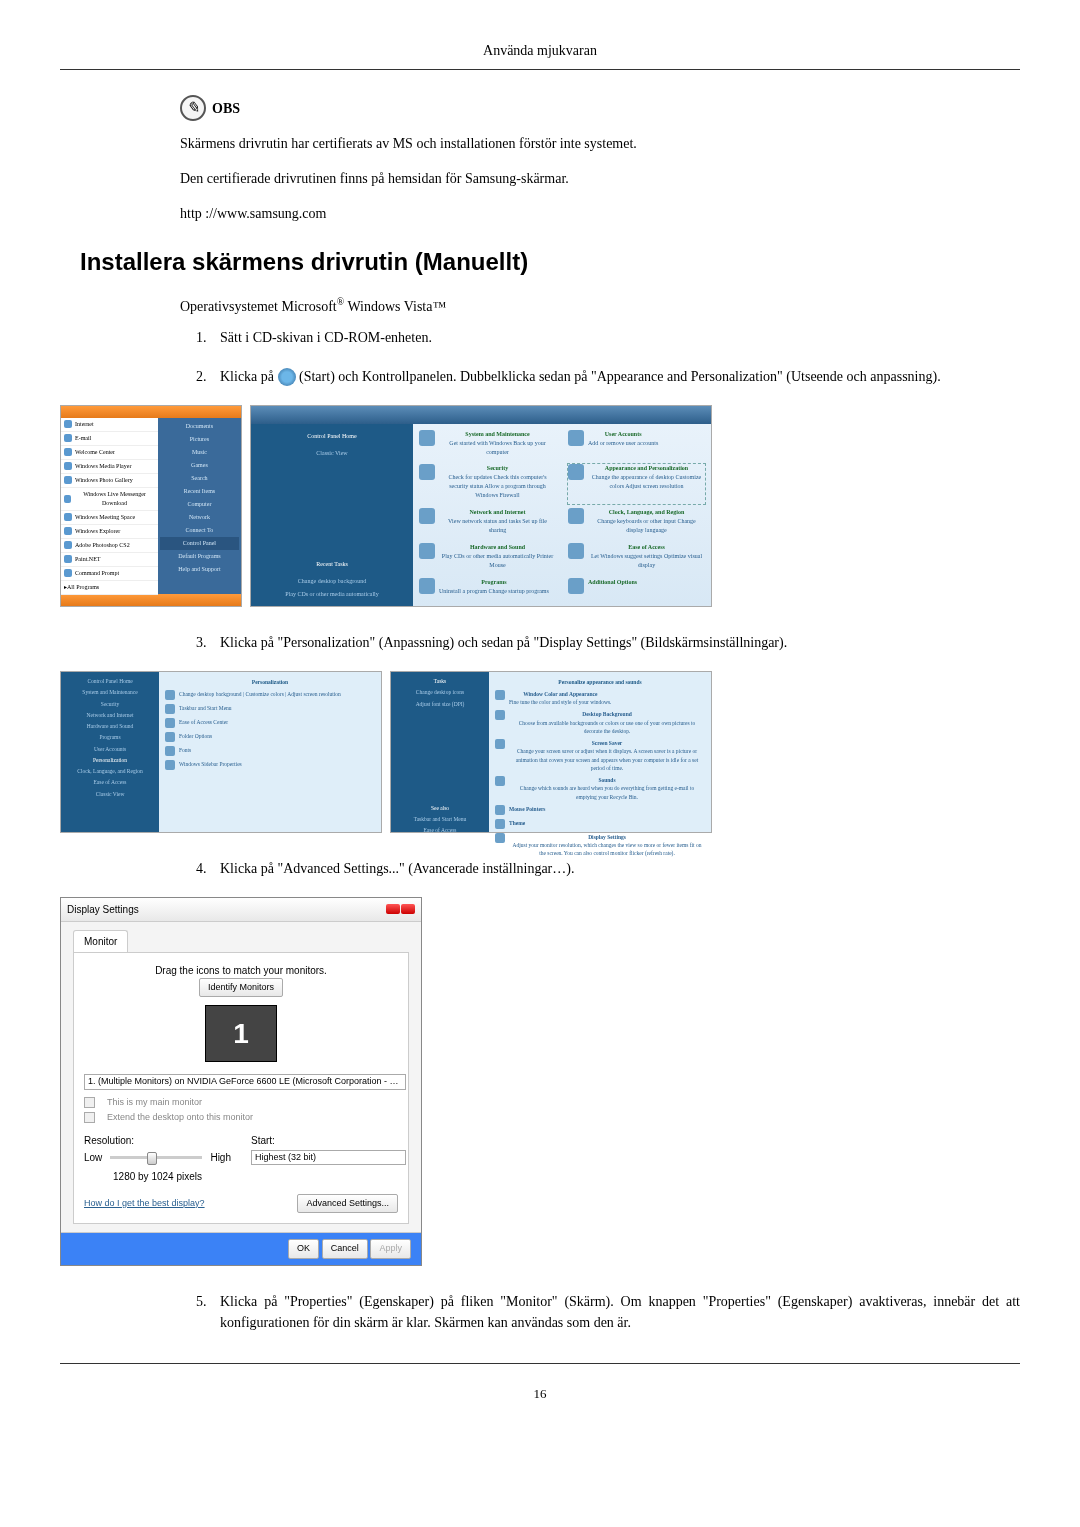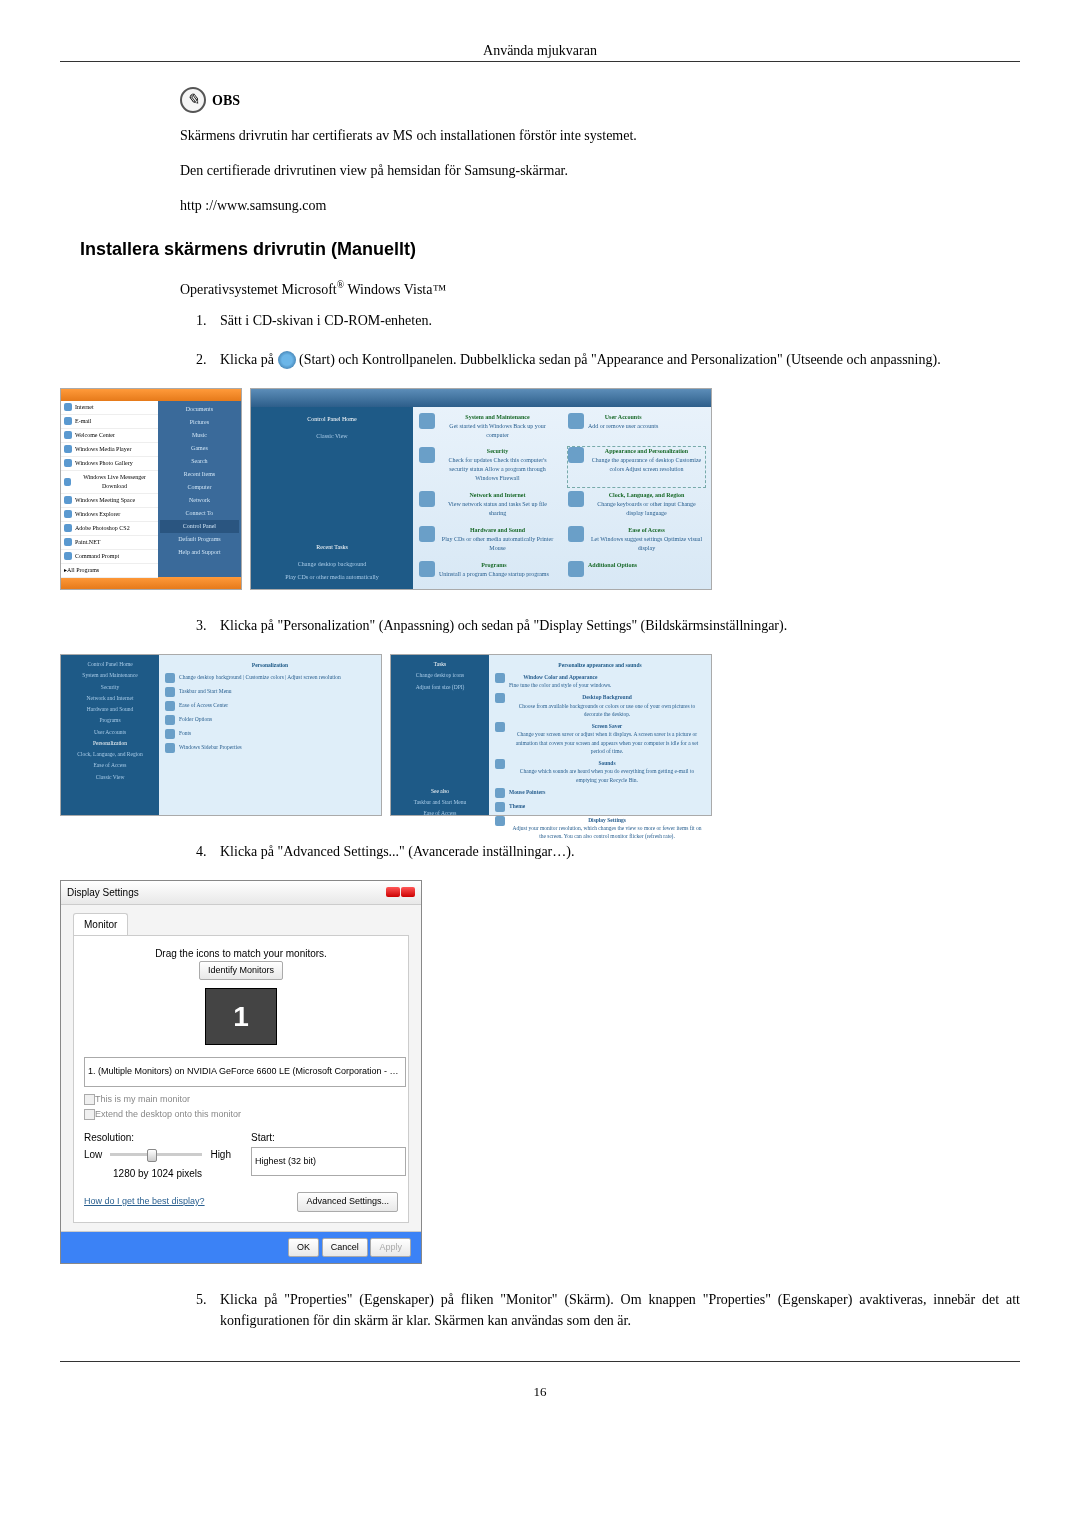--- a/index.html
+++ b/index.html
@@ -8,20 +8,21 @@
       padding: 40px 60px;
       background: white;
       color: #000;
       font-size: 14px;
       line-height: 1.5;
     }
     .page-header {
       text-align: center;
       font-size: 14px;
       border-bottom: 1px solid #333;
+      padding-bottom: 8px;
       margin-bottom: 25px;
     }
     .obs-section {
       padding-left: 120px;
       margin-bottom: 20px;
     }
     .obs-label {
       display: flex;
       align-items: center;
       margin-bottom: 12px;
@@ -42,21 +43,21 @@
     .obs-text {
       font-weight: bold;
       font-size: 14px;
     }
     .obs-section p {
       margin: 8px 0 14px;
     }
     .section-heading {
       font-family: Arial, Helvetica, sans-serif;
       font-weight: bold;
-      font-size: 18px;
+      font-size: 24px;
       margin: 20px 0 15px 20px;
     }
     .content-indent {
       padding-left: 120px;
     }
     .content-indent p {
       margin: 8px 0;
     }
     .numbered-list {
       list-style: decimal;
@@ -304,29 +305,29 @@
       display: flex;
       align-items: center;
       justify-content: center;
       font-size: 28px;
       font-weight: bold;
       border: 1px solid #000;
     }
     .fig3-select {
       width: 100%;
       border: 1px solid #aaa;
-      padding: 7px 3px;
+      padding: 0 3px;
       background: #fff;
       margin-bottom: 6px;
       font-size: 9px;
     }
     .fig3-chk {
       display: flex;
       align-items: center;
-      gap: 0;
+      gap: 12px;
       color: #888;
       margin-bottom: 2px;
       font-size: 9px;
     }
     .fig3-chkbox {
       width: 9px;
       height: 9px;
       border: 1px solid #aaa;
       background: #f0f0f0;
     }
@@ -389,21 +390,21 @@
 <body>
 
 <div class="page-header">Använda mjukvaran</div>
 
 <div class="obs-section">
   <div class="obs-label">
     <span class="obs-icon">✎</span>
     <span class="obs-text">OBS</span>
   </div>
   <p>Skärmens drivrutin har certifierats av MS och installationen förstör inte systemet.</p>
-  <p>Den certifierade drivrutinen view på hemsidan för Samsung-skärmar.</p>
+  <p>Den certifierade drivrutinen finns på hemsidan för Samsung-skärmar.</p>
   <p>http ://www.samsung.com</p>
 </div>
 
 <h2 class="section-heading">Installera skärmens drivrutin (Manuellt)</h2>
 
 <div class="content-indent">
   <p>
     <span>Operativsystemet Microsoft</span><sup class="reg">®</sup><span> Windows Vista™</span>
   </p>
 </div>

